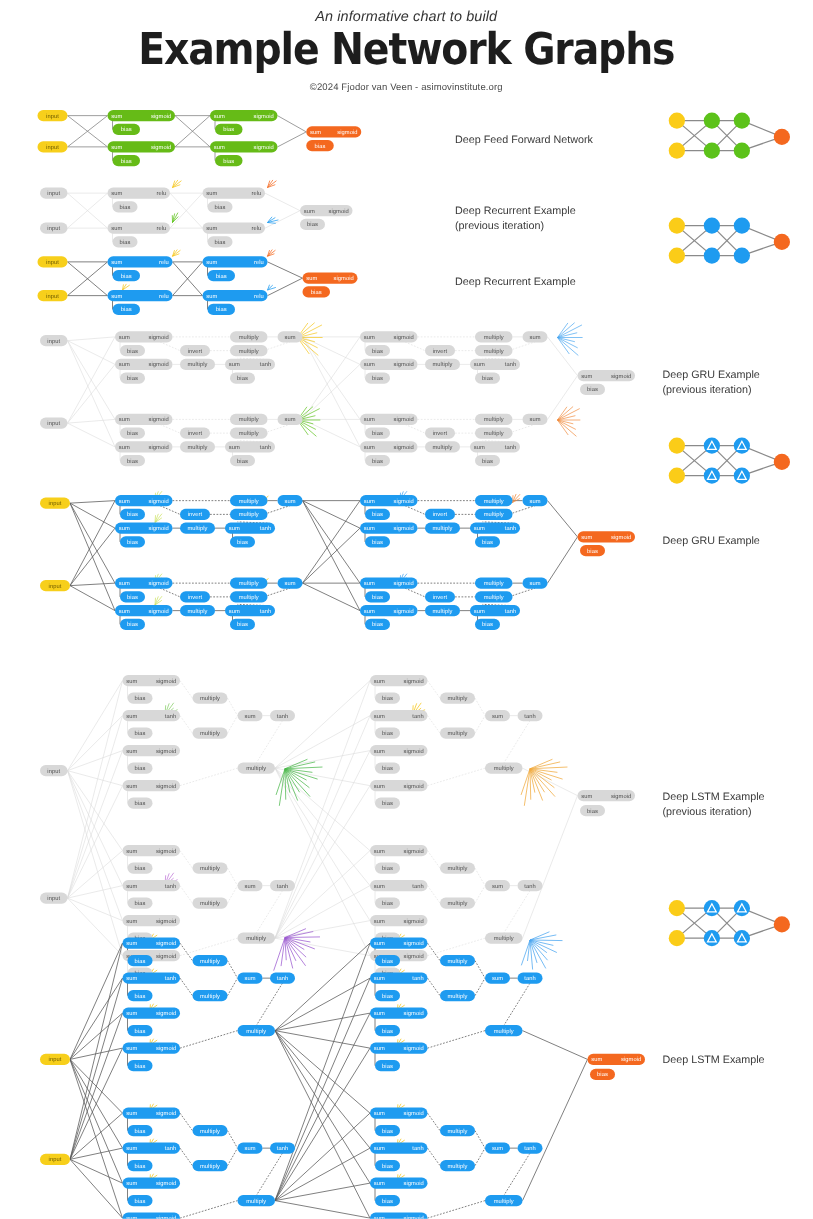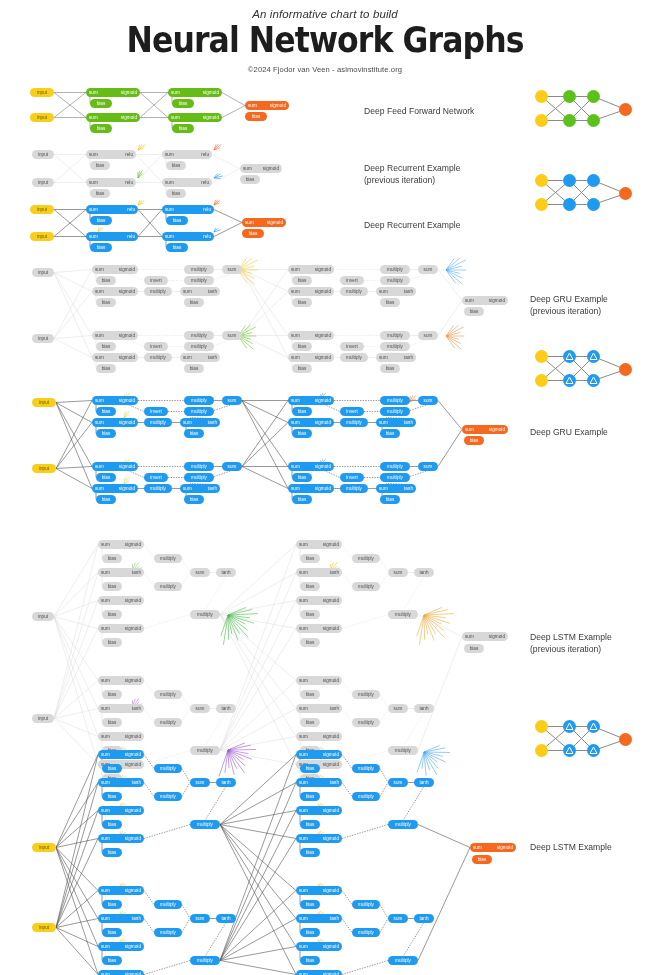--- a/index.html
+++ b/index.html
@@ -43,21 +43,21 @@
   .lg-dot{position:absolute;border-radius:50%;}
   .lg-tri{position:absolute;left:0;top:0;width:100%;height:100%;}
 </style>
 </head>
 <body>
 
 <div id="root">
 
   <div class="hdr">
     <div class="hdr-sub">An informative chart to build</div>
-    <div class="hdr-title">Neural Network Graphs</div>
+    <div class="hdr-title">Example Network Graphs</div>
     <div class="hdr-credit">©2024 Fjodor van Veen - asimovinstitute.org</div>
   </div>
 
   <svg class="edges" id="edge-layer">
       <line x1="54" y1="92.5" x2="86" y2="92.5" stroke="#7d7d7d" stroke-width="0.6"></line>
       <line x1="54" y1="92.5" x2="86" y2="117.5" stroke="#7d7d7d" stroke-width="0.6"></line>
       <line x1="54" y1="117.5" x2="86" y2="92.5" stroke="#7d7d7d" stroke-width="0.6"></line>
       <line x1="54" y1="117.5" x2="86" y2="117.5" stroke="#7d7d7d" stroke-width="0.6"></line>
       <line x1="140" y1="92.5" x2="168" y2="92.5" stroke="#7d7d7d" stroke-width="0.6"></line>
       <line x1="140" y1="92.5" x2="168" y2="117.5" stroke="#7d7d7d" stroke-width="0.6"></line>

